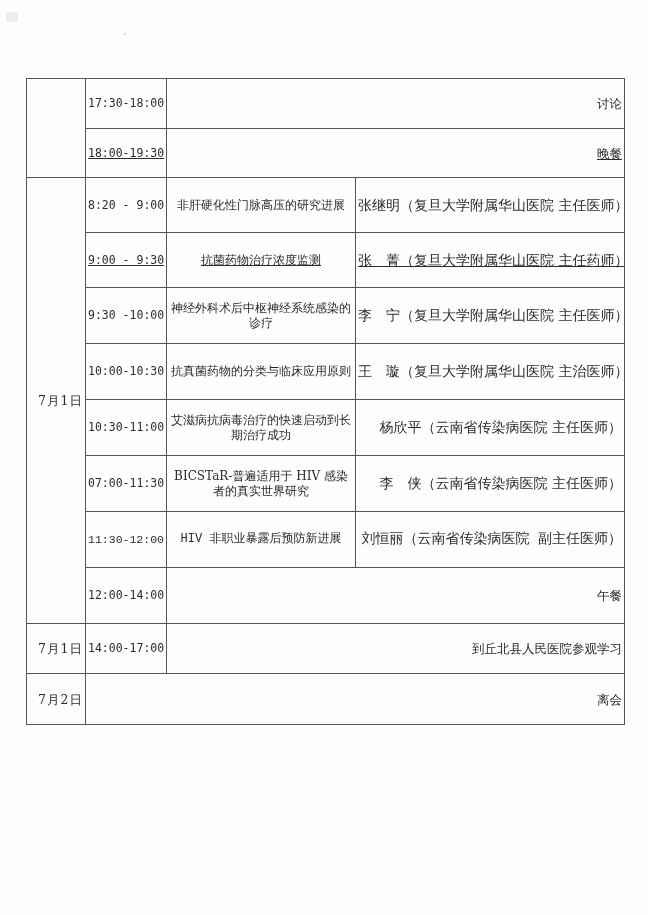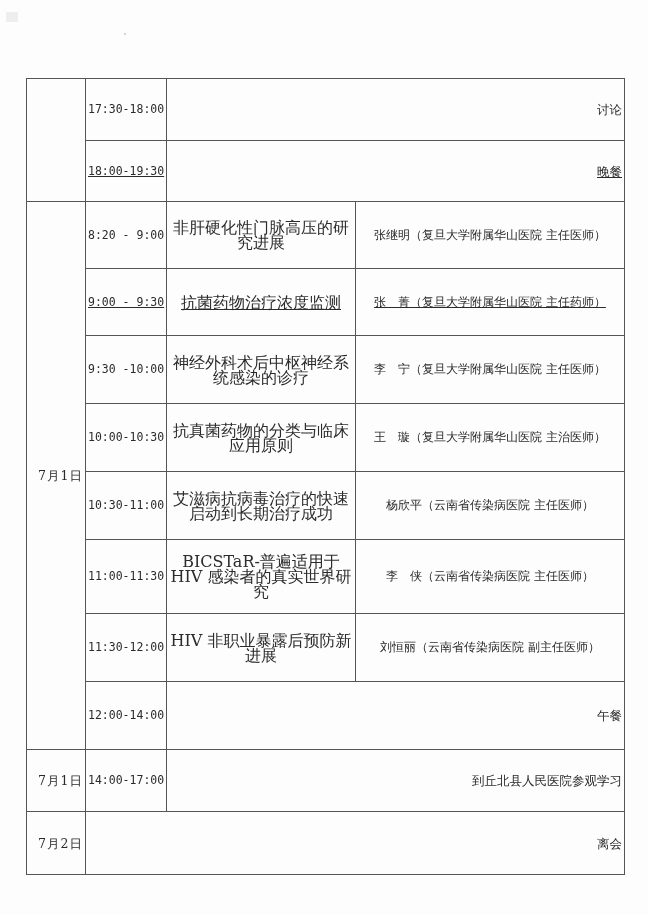--- a/index.html
+++ b/index.html
@@ -1,37 +1,37 @@
 <!DOCTYPE html>
 <html><head>
 <meta charset="utf-8">
 <style>
   html, body { margin:0; padding:0; background:#ffffff; }
   body { width:648px; height:915px; position:relative; overflow:hidden;
          font-family:"DejaVu Serif","Liberation Serif",serif; color:#2b2b2b; }
   .page { position:absolute; left:0; top:0; width:648px; height:915px; background:#fdfdfd; }
   table.schedule { position:absolute; left:26px; top:78px; width:598px;
          border-collapse:collapse; table-layout:fixed; font-size:12.5px; }
-  table.schedule td { border:1px solid #555; padding:14px 2px; vertical-align:middle;
+  table.schedule td { border:1px solid #555; padding:8px 2px; vertical-align:middle;
          line-height:15px; overflow:hidden; }
   col.c-date { width:59px; }
   col.c-time { width:81px; }
   col.c-topic { width:189px; }
   col.c-speaker { width:269px; }
   td.date { text-align:right; letter-spacing:1px; }
   td.time { text-align:center; font-family:"DejaVu Sans Mono","Liberation Mono",monospace;
             font-size:11.5px; padding:0; white-space:nowrap; }
-  td.topic { text-align:center; font-size:16px; line-height:16px; }
-  td.speaker { text-align:center; font-size:12px; white-space:nowrap; padding-left:1px; }
+  td.topic { text-align:center; font-size:12px; line-height:16px; }
+  td.speaker { text-align:right; font-size:14px; white-space:nowrap; padding-left:1px; }
   td.span { text-align:right; }
   tr.r1 td { height:33px; } tr.r2 td { height:32px;text-decoration:underline; }
   tr.r3 td { height:38px; } tr.r4 td { height:38px;text-decoration:underline; }
   tr.r5 td { height:39px; } tr.r6 td { height:39px;margin-left:12px; }
   tr.r7 td { height:39px; } tr.r8 td { height:39px; }
-  tr.r9 td { height:39px; } tr.r10 td { height:39px; }
+  tr.r9 td { height:39px;font-family:Liberation Mono, monospace; } tr.r10 td { height:39px; }
   tr.r11 td { height:33px; } tr.r12 td { height:34px; }
   .speck { position:absolute; width:2px; height:2px; background:#c8c8c8; border-radius:1px; }
 </style>
 </head>
 <body>
 
 <div class="page">
   <span class="speck" style="left:124px;top:33px;"></span>
   <span class="speck" style="left:6px;top:12px;width:12px;height:10px;background:#eee;"></span>
 
@@ -72,21 +72,21 @@
         <td class="time">10:00-10:30</td>
         <td class="topic">抗真菌药物的分类与临床应用原则</td>
         <td class="speaker">王　璇（复旦大学附属华山医院 主治医师）</td>
       </tr>
       <tr class="r7">
         <td class="time">10:30-11:00</td>
         <td class="topic">艾滋病抗病毒治疗的快速启动到长期治疗成功</td>
         <td class="speaker">杨欣平（云南省传染病医院 主任医师）</td>
       </tr>
       <tr class="r8">
-        <td class="time">11:00-11:30</td>
+        <td class="time">07:00-11:30</td>
         <td class="topic">BICSTaR-普遍适用于 HIV 感染者的真实世界研究</td>
         <td class="speaker">李　侠（云南省传染病医院 主任医师）</td>
       </tr>
       <tr class="r9">
         <td class="time">11:30-12:00</td>
         <td class="topic">HIV 非职业暴露后预防新进展</td>
         <td class="speaker">刘恒丽（云南省传染病医院 副主任医师）</td>
       </tr>
       <tr class="r10">
         <td class="time">12:00-14:00</td>

